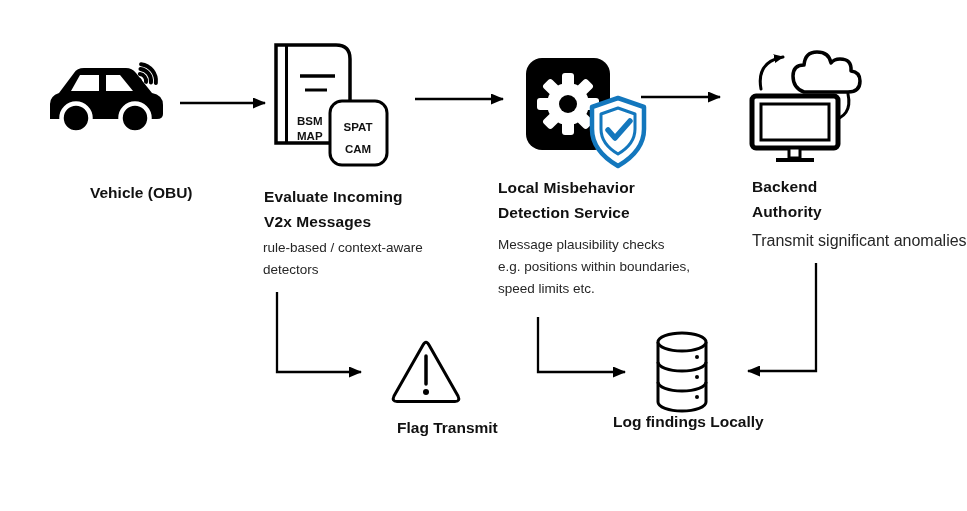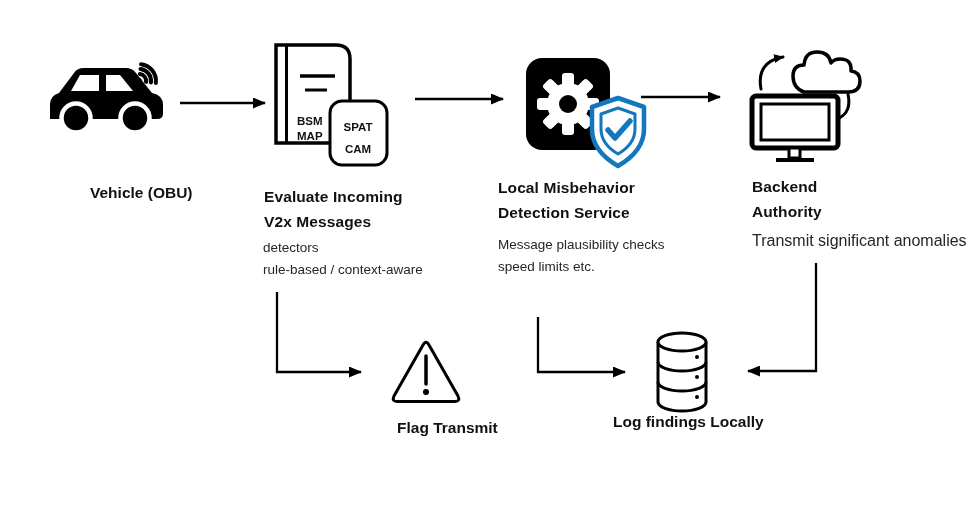--- a/index.html
+++ b/index.html
@@ -67,22 +67,22 @@
     <text x="25" y="100" font-size="11.5">MAP</text>
     <rect x="58" y="61" width="57" height="64" rx="12" fill="#fff" stroke="#000" stroke-width="3"></rect>
     <text x="86" y="91" font-size="11.5" text-anchor="middle">SPAT</text>
     <text x="86" y="113" font-size="11.5" text-anchor="middle">CAM</text>
   </svg>
   <div class="abs node-title" style="left:264px;top:184px">
     <div>Evaluate Incoming</div>
     <div>V2x Messages</div>
   </div>
   <div class="abs node-sub" style="left:263px;top:237px">
+    <div>rule-based / context-aware</div>
     <div>detectors</div>
-    <div>rule-based / context-aware</div>
   </div>
 
   <svg class="abs icon" style="left:524px;top:56px" width="126" height="116" viewBox="0 0 126 116">
     <rect x="2" y="2" width="84" height="92" rx="16" fill="#000"></rect>
     <g transform="translate(44,48)">
       <g fill="#fff">
         <rect x="-6" y="-31" width="12" height="14" rx="3"></rect>
         <rect x="-6" y="-31" width="12" height="14" rx="3" transform="rotate(45)"></rect>
         <rect x="-6" y="-31" width="12" height="14" rx="3" transform="rotate(90)"></rect>
         <rect x="-6" y="-31" width="12" height="14" rx="3" transform="rotate(135)"></rect>
@@ -99,20 +99,21 @@
       <path d="M30 12 L47 18 V33 Q47 48 30 58 Q13 48 13 33 V18 Z" fill="none" stroke-width="3" stroke-linejoin="round" stroke="#1377bd"></path>
       <path d="M20 34 L27 42 L42 25" fill="none" stroke-width="5.5" stroke-linecap="round" stroke-linejoin="round" stroke="#1377bd"></path>
     </g>
   </svg>
   <div class="abs node-title" style="left:498px;top:175px">
     <div>Local Misbehavior</div>
     <div>Detection Service</div>
   </div>
   <div class="abs node-sub" style="left:498px;top:234px">
     <div>Message plausibility checks</div>
+    <div>e.g. positions within boundaries,</div>
     <div>speed limits etc.</div>
   </div>
 
   <svg class="abs icon" style="left:746px;top:36px" width="122" height="128" viewBox="0 0 122 128">
     <defs>
       <marker id="ahs" markerUnits="userSpaceOnUse" markerWidth="11" markerHeight="9" refX="9" refY="4.5" orient="auto">
         <path d="M0 0 L10 4.5 L0 9 Z" fill="#000"></path>
       </marker>
     </defs>
     <path fill="#fff" stroke="#000" stroke-width="3.5" stroke-linejoin="round" d="M58 56 H102 Q114 56 114 45 Q114 36 105 35 Q106 23 94 23 Q88 23 85 27 Q83 16 71 16 Q59 16 58 29 Q47 29 47 40 Q47 52 58 56 Z"></path>

